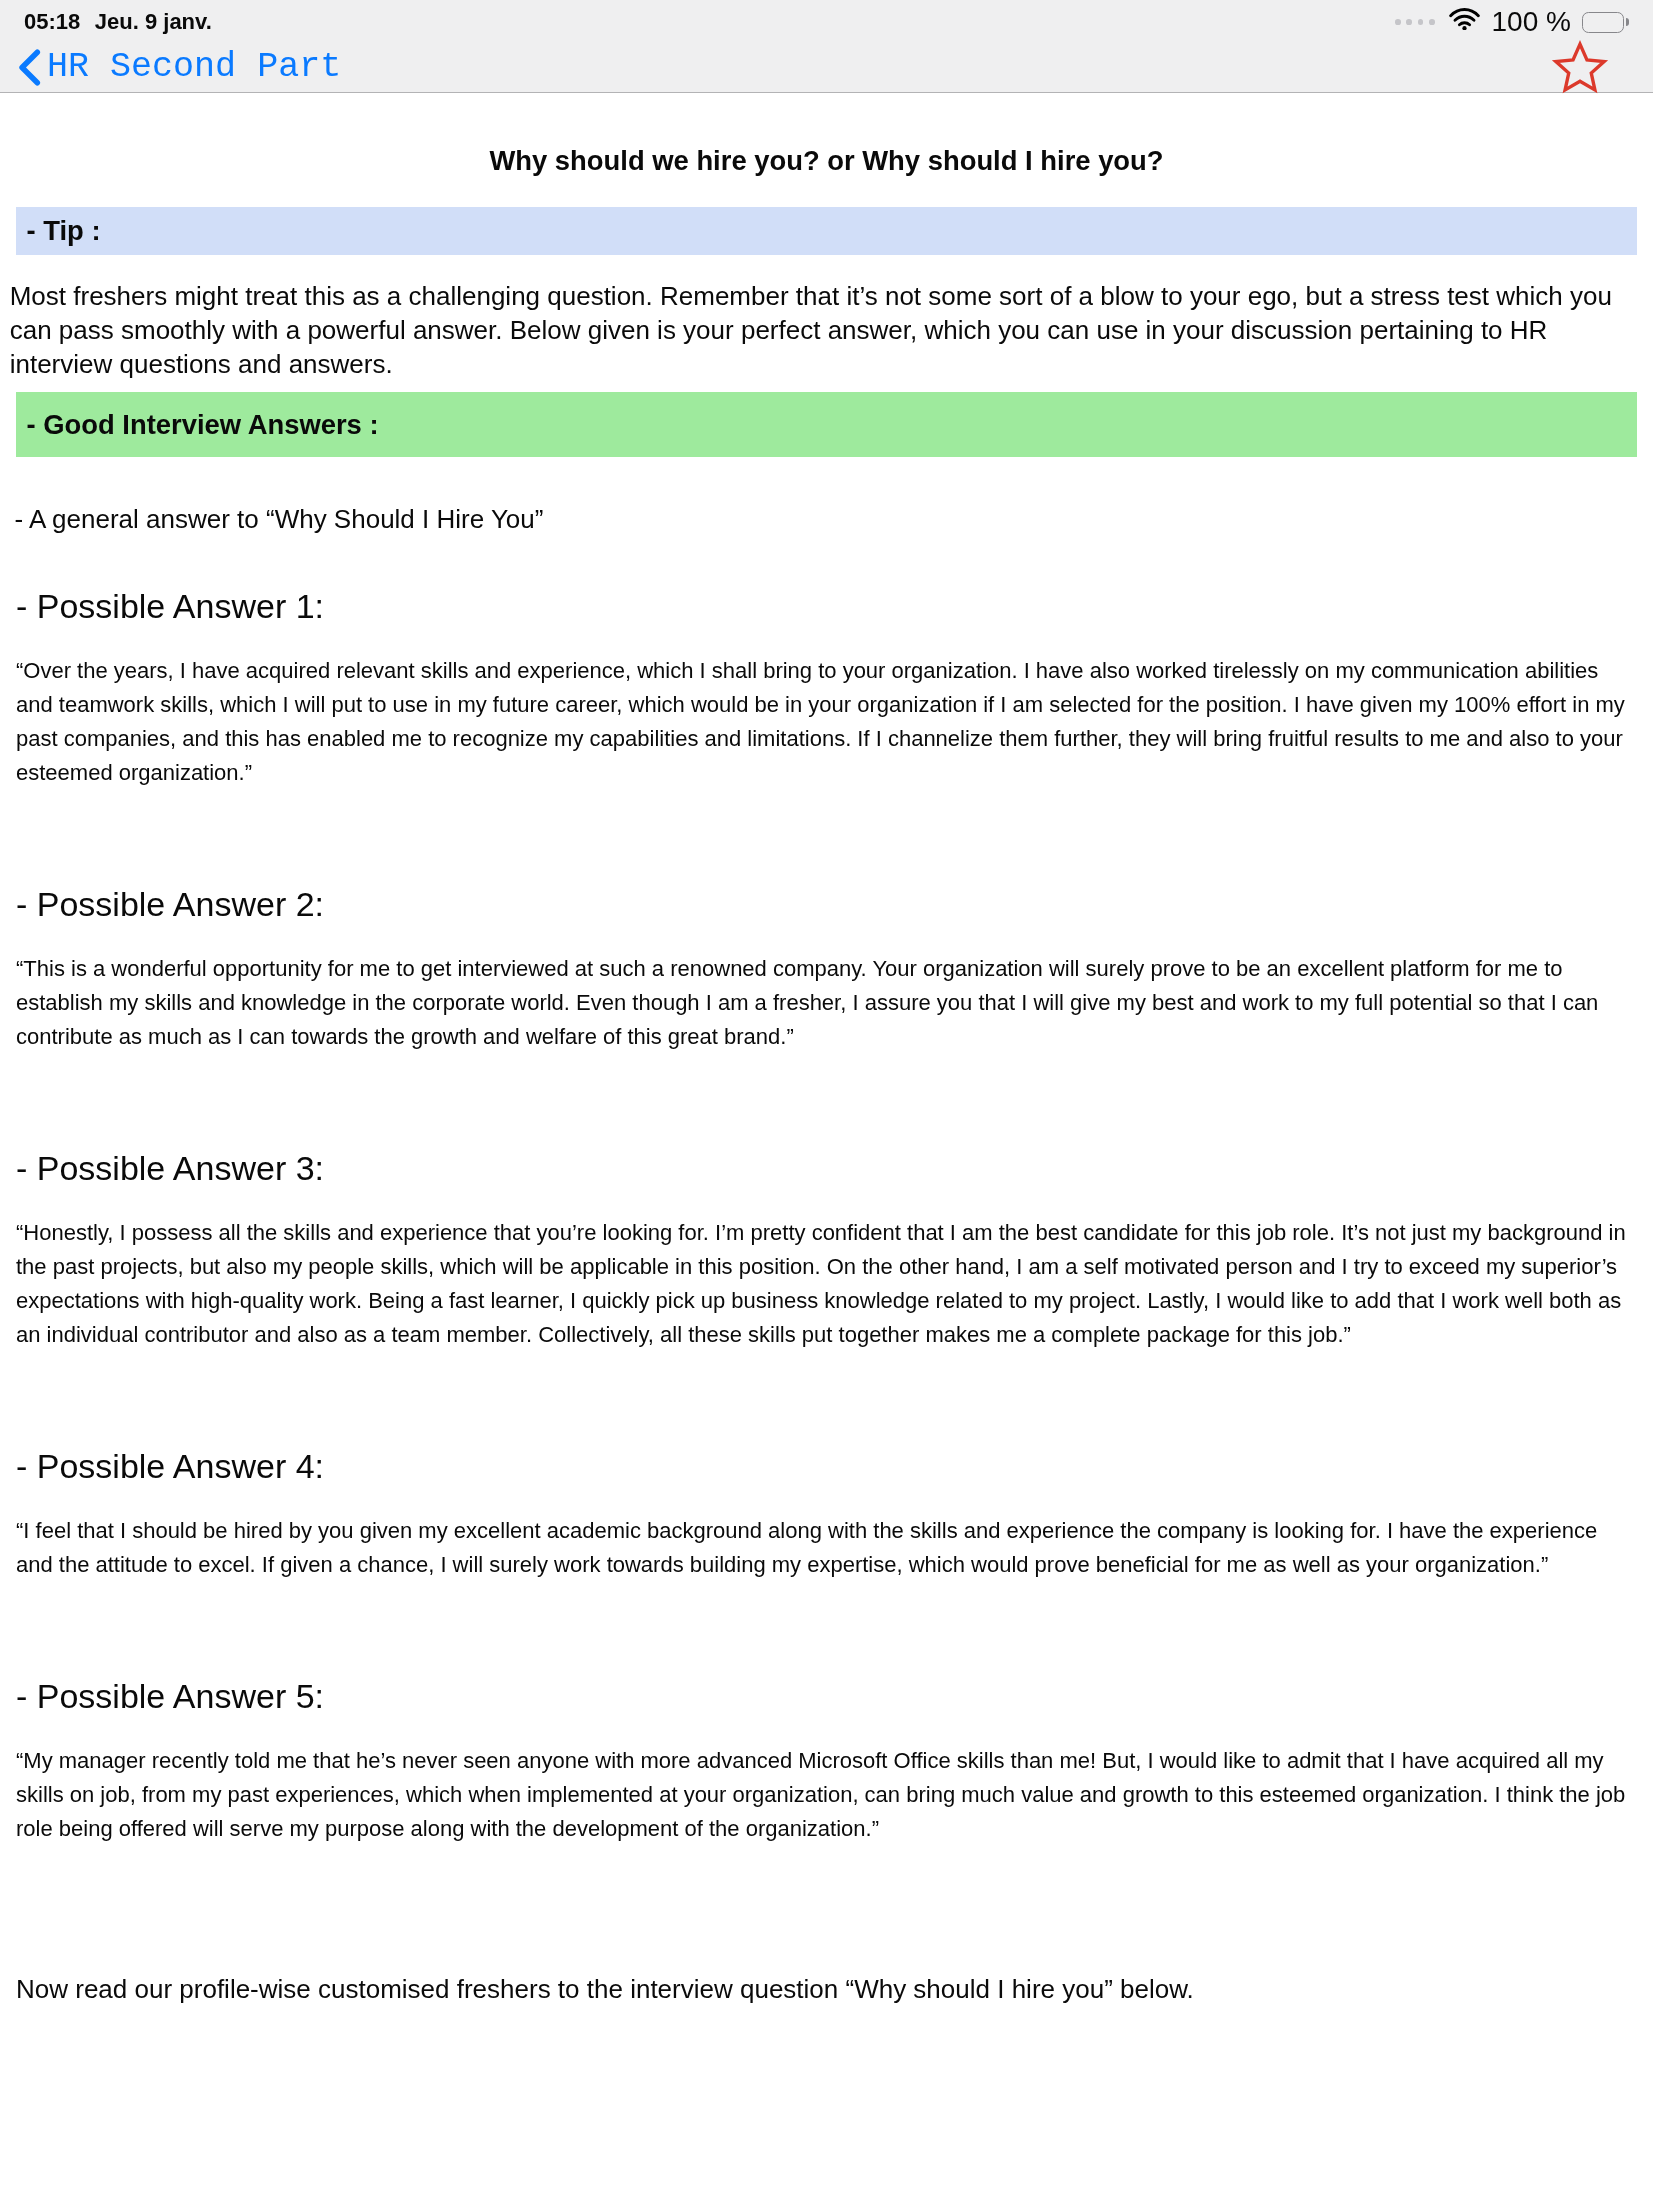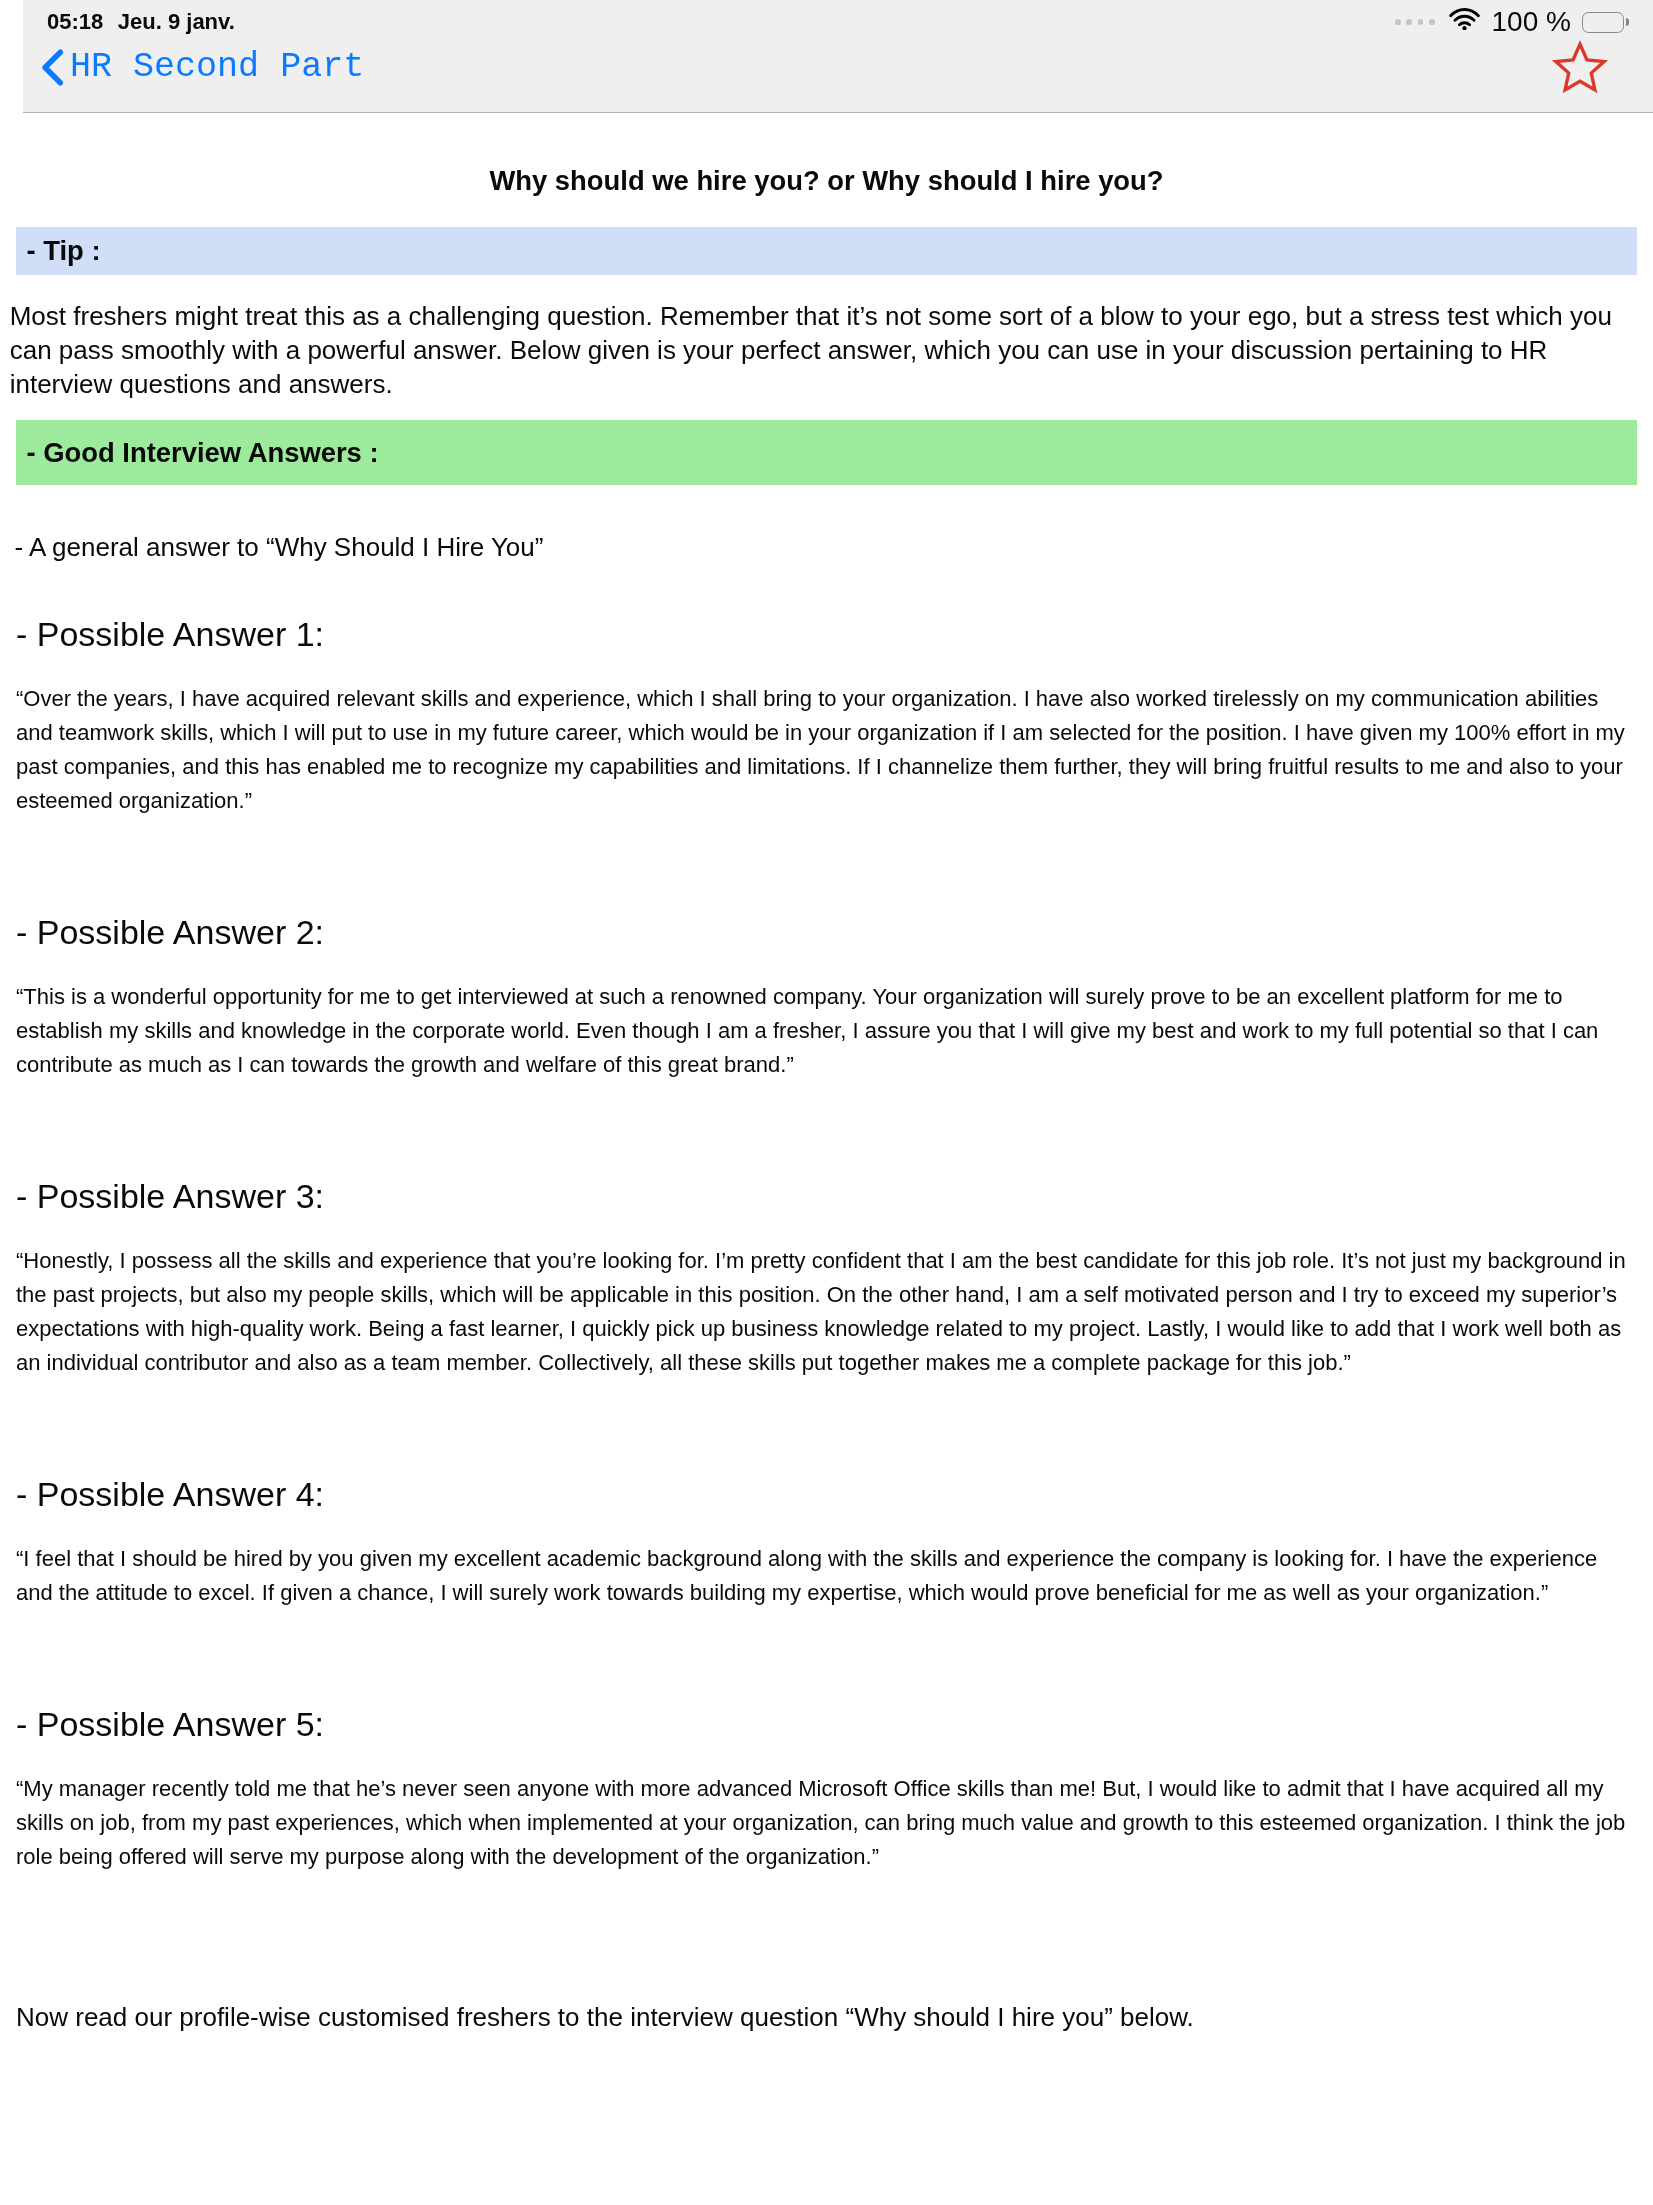--- a/index.html
+++ b/index.html
@@ -8,25 +8,24 @@
     width: 1653px; height: 2205px;
     background: #ffffff;
     font-family: "Liberation Sans", sans-serif;
     color: #0a0a0a;
     overflow: hidden;
   }
   .screen { position: relative; width: 1653px; height: 2205px; }
 
   
   .chrome {
-    height: 113px;
+    height: 93px;
     background: var(--chrome-bg, #efeff0);
     border-bottom: 1.6px solid #b3b3b5;
     position: relative;
-    margin-left: 23px;
   }
   .statusbar {
     height: 36px;
     display: flex; justify-content: space-between; align-items: center;
     padding: 8px 24px 0 24px;
     font-size: 22px; font-weight: 700;
   }
   .sb-left { display: flex; align-items: baseline; gap: 14.5px; }
   .sb-right { display: flex; align-items: center; gap: 11.3px; }
   .sig-dots { display: flex; gap: 5.7px; align-items: center; margin-right: 3.2px; }
@@ -57,21 +56,21 @@
     text-align: center;
     font-size: 27.4px; font-weight: 700; line-height: 36px;
   }
   .band {
     margin: 0 16px; height: 48px;
     display: flex; align-items: center;
     padding-left: 10.5px;
     font-size: 27.4px; font-weight: 700;
   }
   .band.tip  { margin-top: 28px; background: var(--tip-bg, #d1def8); }
-  .band.good { margin-top: 19px; background: var(--good-bg, #9eea9d); height: 65px; }
+  .band.good { margin-top: 11px; background: var(--good-bg, #9eea9d); height: 65px; }
   .tip-body {
     margin: 24px 13px 0 9.7px;
     font-size: 26px; line-height: 34px;
   }
   .general-line { margin: 45px 13px 0 14.5px; font-size: 26px; line-height: 34px; }
   .pa-label { margin: 97px 13px 0 16px; font-size: 34px; line-height: 34px; }
   .pa-label.first { margin-top: 53px; }
   .pa-text {
     margin: 31px 14.5px 0 16px;
     font-size: 22px; line-height: 34px;

